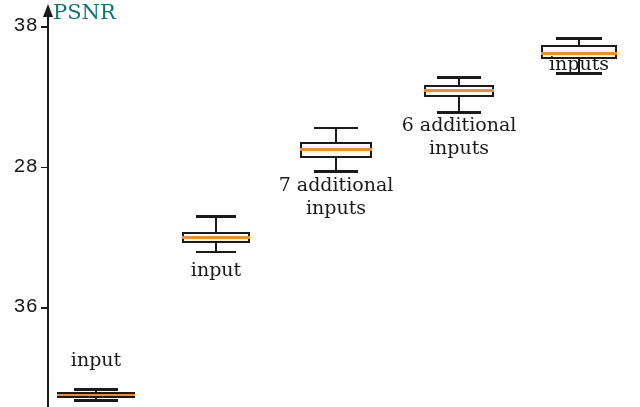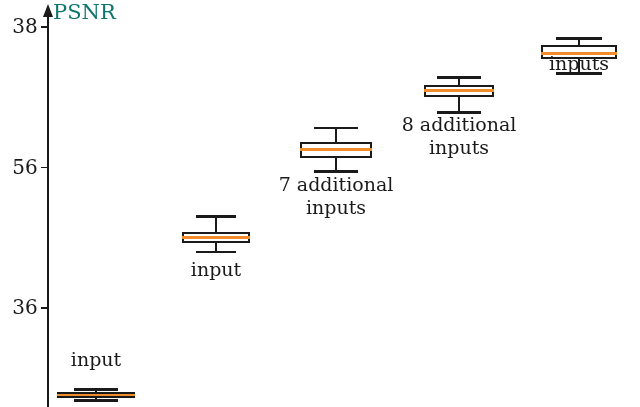--- a/index.html
+++ b/index.html
@@ -46,20 +46,21 @@
     background: #1a1a1a;
   }
   .y-tick-label {
     position: absolute;
     right: 0;
     text-align: right;
     font-size: 20px;
     color: #1a1a1a;
     line-height: 1;
     letter-spacing: 0.2px;
+    font-family: Liberation Mono, monospace;
   }
   .y-tick-wrap {
     position: absolute;
     left: 0;
     width: 38px;
   }
 
   #axis-title {
     position: absolute;
     left: 53px;
@@ -116,21 +117,21 @@
 
   <div id="axis-title">PSNR</div>
 
   <div id="ticks-layer">
       <div class="y-tick" style="top: 26.2px;"></div>
       <div class="y-tick-wrap" style="top: 16px;">
         <div class="y-tick-label" style="position: static;">38</div>
       </div>
       <div class="y-tick" style="top: 166.7px;"></div>
       <div class="y-tick-wrap" style="top: 156.5px;">
-        <div class="y-tick-label" style="position: static;">56</div>
+        <div class="y-tick-label" style="position: static;">28</div>
       </div>
       <div class="y-tick" style="top: 307.2px;"></div>
       <div class="y-tick-wrap" style="top: 297px;">
         <div class="y-tick-label" style="position: static;">36</div>
       </div>
     </div>
 
   <div id="boxes-layer">
       <div class="boxgroup">
         <div class="whisker-stem" style="left: 94.8px; top: 389.49px; height: 2.81px;"></div>
@@ -171,17 +172,17 @@
         <div class="whisker-cap" style="left: 556px; top: 72.065px; width: 46px;"></div>
         <div class="box-rect" style="left: 541px; top: 45.265px; width: 76px; height: 14.05px;"></div>
         <div class="median-line" style="left: 541px; top: 52.395px; width: 76px; background: rgb(240, 140, 42);"></div>
       </div>
     </div>
 
   <div id="labels-layer">
       <div class="cat-label" style="left: -14px; top: 348px; width: 220px;"><span class="l2">input</span></div>
       <div class="cat-label" style="left: 106px; top: 258px; width: 220px;"><span class="l2">input</span></div>
       <div class="cat-label" style="left: 226px; top: 173px; width: 220px;"><span class="l1">7 additional</span><span class="l2">inputs</span></div>
-      <div class="cat-label" style="left: 349px; top: 113px; width: 220px;"><span class="l1">8 additional</span><span class="l2">inputs</span></div>
+      <div class="cat-label" style="left: 349px; top: 113px; width: 220px;"><span class="l1">6 additional</span><span class="l2">inputs</span></div>
       <div class="cat-label" style="left: 469px; top: 52px; width: 220px;"><span class="l2">inputs</span></div>
     </div>
 
 </div>
 
 </body></html>

